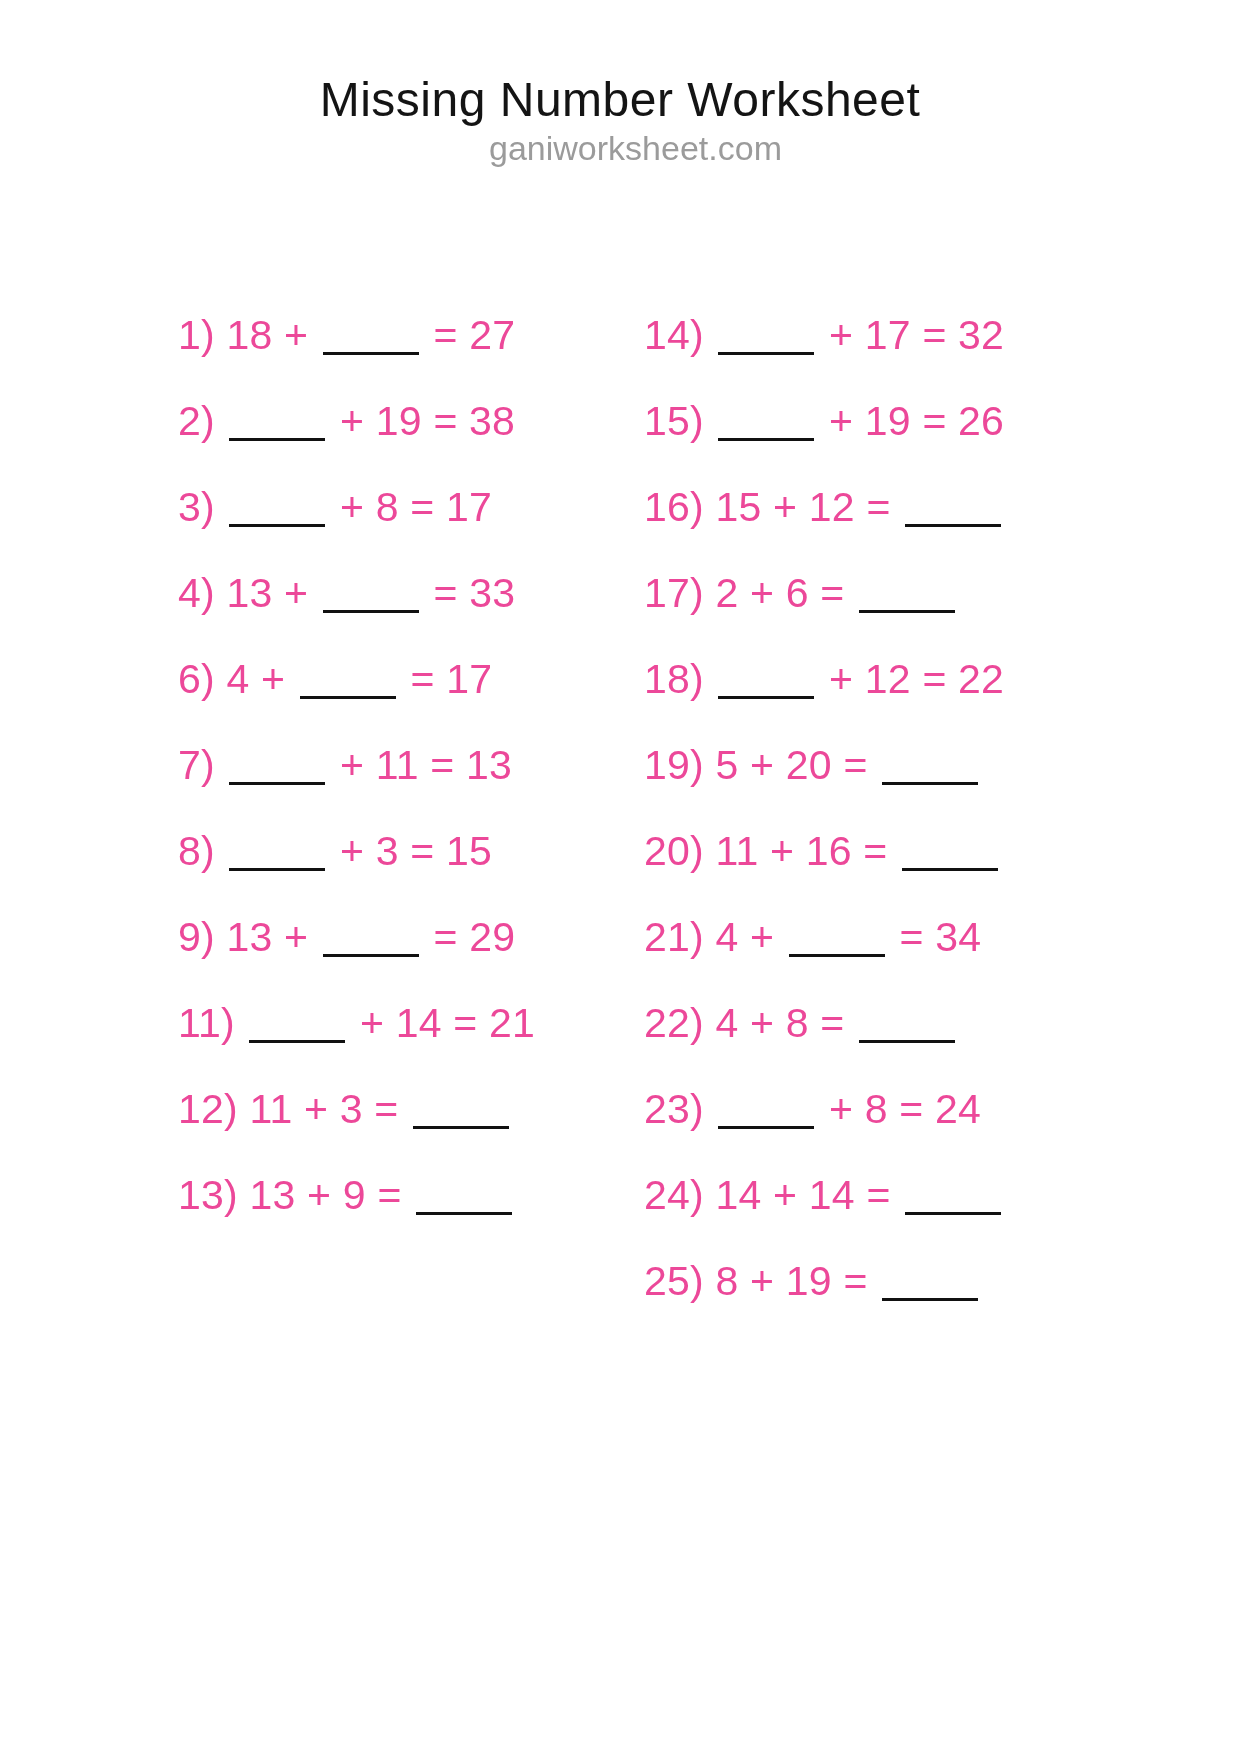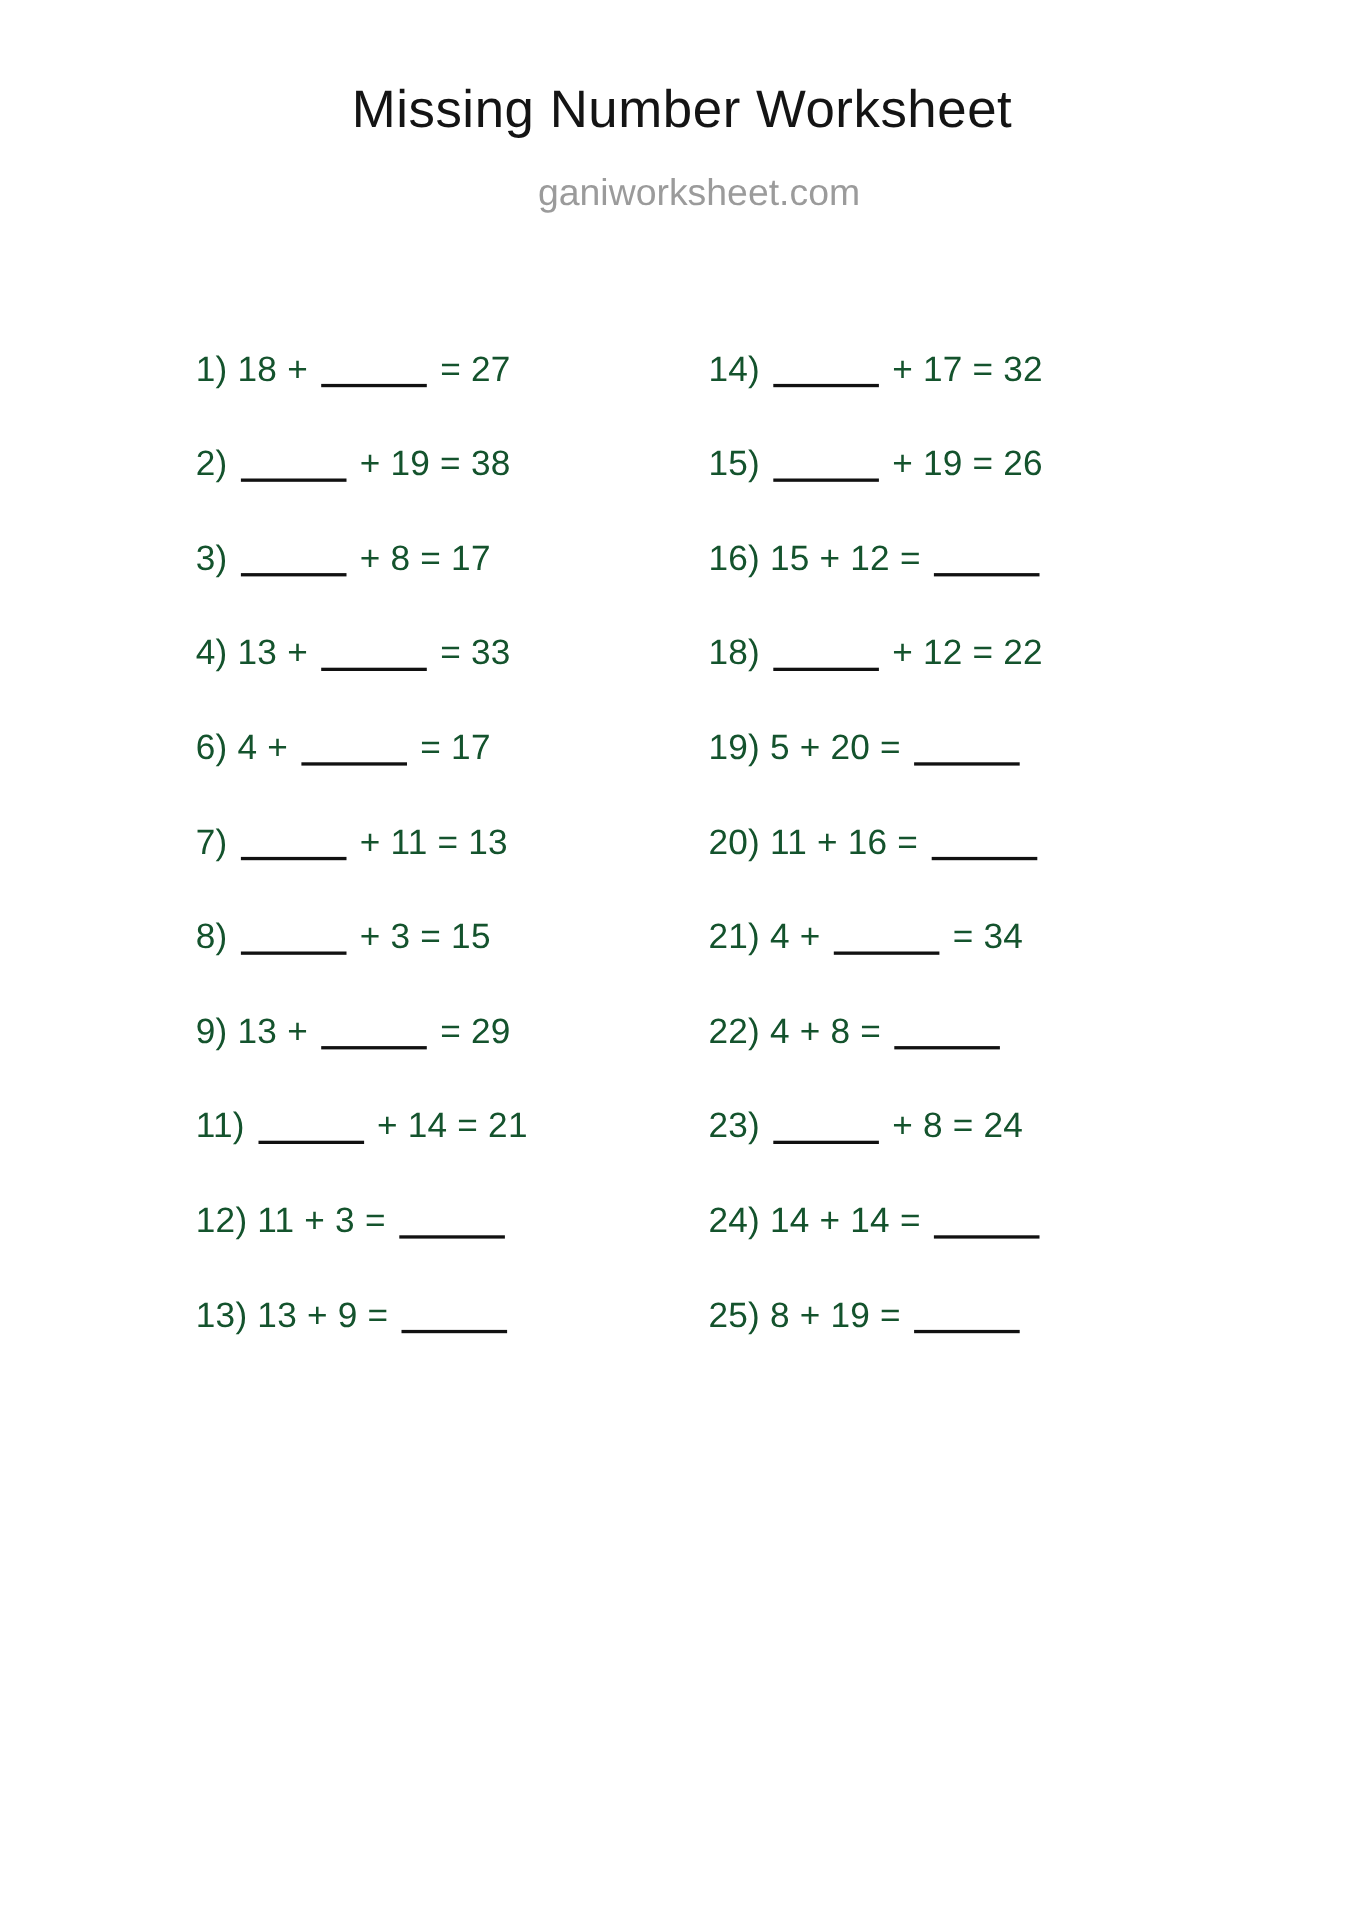--- a/index.html
+++ b/index.html
@@ -30,21 +30,21 @@
     font-weight: 400;
     letter-spacing: 0.5px;
     color: #141414;
     line-height: 1.1;
     margin: 0;
   }
   .worksheet-subtitle {
     font-size: 34px;
     font-weight: 400;
     color: #9b9b9b;
-    margin: 30px 0 0 0;
+    margin: 3px 0 0 0;
     line-height: 1.1;
     padding-left: 31px;
   }
   .problems {
     position: absolute;
     top: 292px;
     left: 0;
     width: 1240px;
     display: flex;
     flex-direction: row;
@@ -56,25 +56,25 @@
   }
   .column-left {
     width: 450px;
     margin-left: 178px;
   }
   .column-right {
     width: 460px;
     margin-left: 16px;
   }
   .problem {
-    font-size: 32px;
+    font-size: 41px;
     line-height: 86px;
     height: 86px;
     white-space: nowrap;
-    color: #14532d;
+    color: #ec4899;
     letter-spacing: 0.2px;
   }
   .num {
     display: inline;
   }
   .blank {
     display: inline-block;
     width: 96px;
     border-bottom: 3px solid #111111;
     height: 30px;
@@ -106,20 +106,21 @@
         <div class="problem"><span class="num">8)</span> <span class="blank"></span> <span class="op">+ 3 = 15</span></div>
         <div class="problem"><span class="num">9)</span> <span class="op">13 +</span> <span class="blank"></span> <span class="op">= 29</span></div>
         <div class="problem"><span class="num">11)</span> <span class="blank"></span> <span class="op">+ 14 = 21</span></div>
         <div class="problem"><span class="num">12)</span> <span class="op">11 + 3 =</span> <span class="blank"></span></div>
         <div class="problem"><span class="num">13)</span> <span class="op">13 + 9 =</span> <span class="blank"></span></div>
       </div>
     <div class="column column-right" id="col-right">
         <div class="problem"><span class="num">14)</span> <span class="blank"></span> <span class="op">+ 17 = 32</span></div>
         <div class="problem"><span class="num">15)</span> <span class="blank"></span> <span class="op">+ 19 = 26</span></div>
         <div class="problem"><span class="num">16)</span> <span class="op">15 + 12 =</span> <span class="blank"></span></div>
+        <div class="problem"><span class="num">17)</span> <span class="op">2 + 6 =</span> <span class="blank"></span></div>
         <div class="problem"><span class="num">18)</span> <span class="blank"></span> <span class="op">+ 12 = 22</span></div>
         <div class="problem"><span class="num">19)</span> <span class="op">5 + 20 =</span> <span class="blank"></span></div>
         <div class="problem"><span class="num">20)</span> <span class="op">11 + 16 =</span> <span class="blank"></span></div>
         <div class="problem"><span class="num">21)</span> <span class="op">4 +</span> <span class="blank"></span> <span class="op">= 34</span></div>
         <div class="problem"><span class="num">22)</span> <span class="op">4 + 8 =</span> <span class="blank"></span></div>
         <div class="problem"><span class="num">23)</span> <span class="blank"></span> <span class="op">+ 8 = 24</span></div>
         <div class="problem"><span class="num">24)</span> <span class="op">14 + 14 =</span> <span class="blank"></span></div>
         <div class="problem"><span class="num">25)</span> <span class="op">8 + 19 =</span> <span class="blank"></span></div>
       </div>
   </div>

